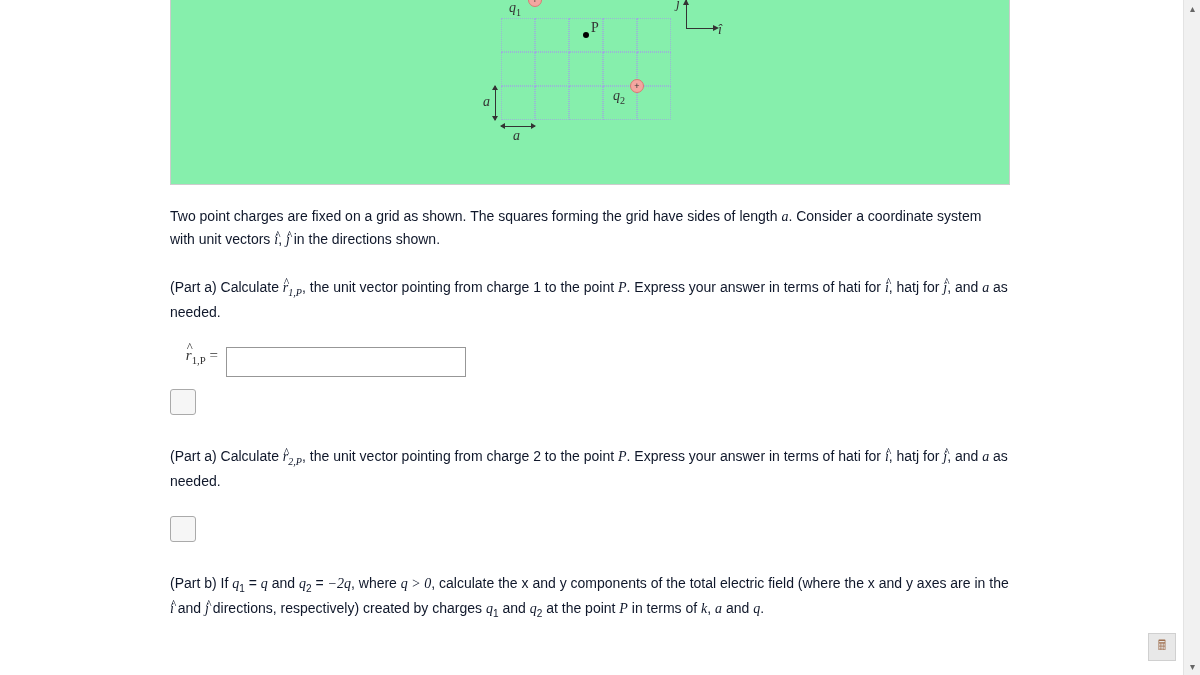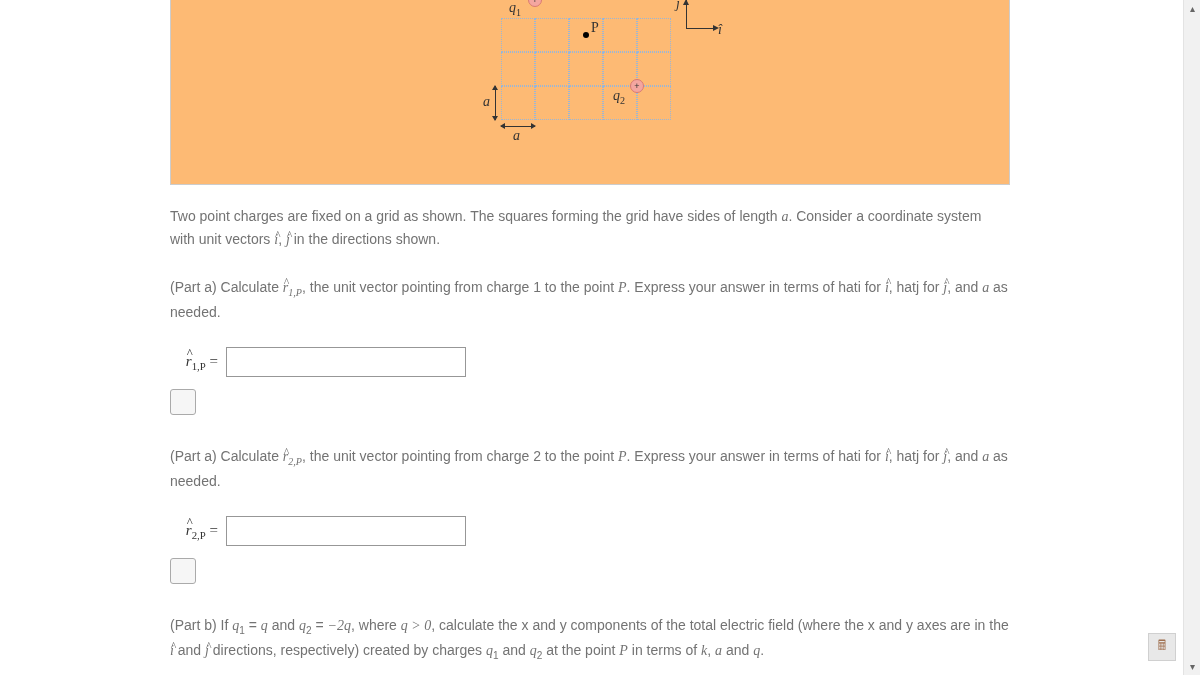--- a/index.html
+++ b/index.html
@@ -19,21 +19,21 @@
   .content {
     padding: 0 0 40px 0;
   }
   .figure-box {
     margin: 0 auto 20px 170px;
     width: 840px;
     border: 1px solid #ccc;
     border-top: none;
     height: 185px;
     position: relative;
-    background: #fdba74;
+    background: #86efac;
   }
   .grid-area {
     position: absolute;
     left: 330px;
     top: 0;
     width: 170px;
     height: 120px;
   }
   .grid-cell {
     position: absolute;
@@ -105,36 +105,36 @@
     height:1px;width:34px;background:#333;
   }
   .dim-arrow-up{position:absolute;width:0;height:0;border-left:3px solid transparent;border-right:3px solid transparent;border-bottom:5px solid #333;}
   .dim-arrow-down{position:absolute;width:0;height:0;border-left:3px solid transparent;border-right:3px solid transparent;border-top:5px solid #333;}
   .dim-arrow-left{position:absolute;width:0;height:0;border-top:3px solid transparent;border-bottom:3px solid transparent;border-right:5px solid #333;}
   .dim-arrow-right{position:absolute;width:0;height:0;border-top:3px solid transparent;border-bottom:3px solid transparent;border-left:5px solid #333;}
   .problem-text {
     margin: 8px 0 24px 170px;
     width: 840px;
     line-height: 1.6;
-    color: #737373;
+    color: #0f172a;
   }
   .problem-text b { font-weight: normal; }
   .math-i { font-style: italic; font-family: Georgia, serif; }
   .hat { position:relative; }
   .hat::before{
     content:"^";
     position:absolute;
     top:-0.55em;
     left:0.05em;
     font-size:0.85em;
   }
   .input-row {
     margin: 0 0 12px 170px;
     display:flex;
-    align-items:center;
+    align-items:flex-start;
     gap:8px;
   }
   .input-label{
     font-family: Georgia, serif;
     font-size:15px;
     white-space:nowrap;
     min-width:48px;
     text-align:right;
   }
   .answer-input{
@@ -259,24 +259,20 @@
   <div class="input-row">
     <span class="input-label"><span class="math-i hat">r</span><span class="sub">1,P</span><span> =</span></span>
     <input class="answer-input" type="text" style="">
   </div>
   <div class="check-box"></div>
 
   <p class="problem-text">
     <b>(Part a)</b><span> Calculate </span><span class="math-i hat">r</span><span class="sub math-i">2,P</span><span>, the unit vector pointing from charge 2 to the point </span><span class="math-i">P</span><span>. Express your answer in terms of hati for </span><span class="math-i hat">i</span><span>, hatj for </span><span class="math-i hat">j</span><span>, and </span><span class="math-i">a</span><span> as needed.</span>
   </p>
 
-  <div class="input-row">
-    <span class="input-label"><span class="math-i hat">r</span><span class="sub">2,P</span><span> =</span></span>
-    <input class="answer-input" type="text" style="">
-  </div>
   <div class="check-box"></div>
 
   <p class="problem-text">
     <b>(Part b)</b><span> If </span><span class="math-i">q</span><span class="sub">1</span><span> = </span><span class="math-i">q</span><span> and </span><span class="math-i">q</span><span class="sub">2</span><span> = </span><span class="math-i">−2q</span><span>, where </span><span class="math-i">q &gt; 0</span><span>, calculate the x and y components of the total electric field (where the x and y axes are in the </span><span class="math-i hat">i</span><span> and </span><span class="math-i hat">j</span><span> directions, respectively) created by charges </span><span class="math-i">q</span><span class="sub">1</span><span> and </span><span class="math-i">q</span><span class="sub">2</span><span> at the point </span><span class="math-i">P</span><span> in terms of </span><span class="math-i">k</span><span>, </span><span class="math-i">a</span><span> and </span><span class="math-i">q</span><span>.</span>
   </p>
 
 </div>
 </div>
 
 <div class="scrollbar-track">

